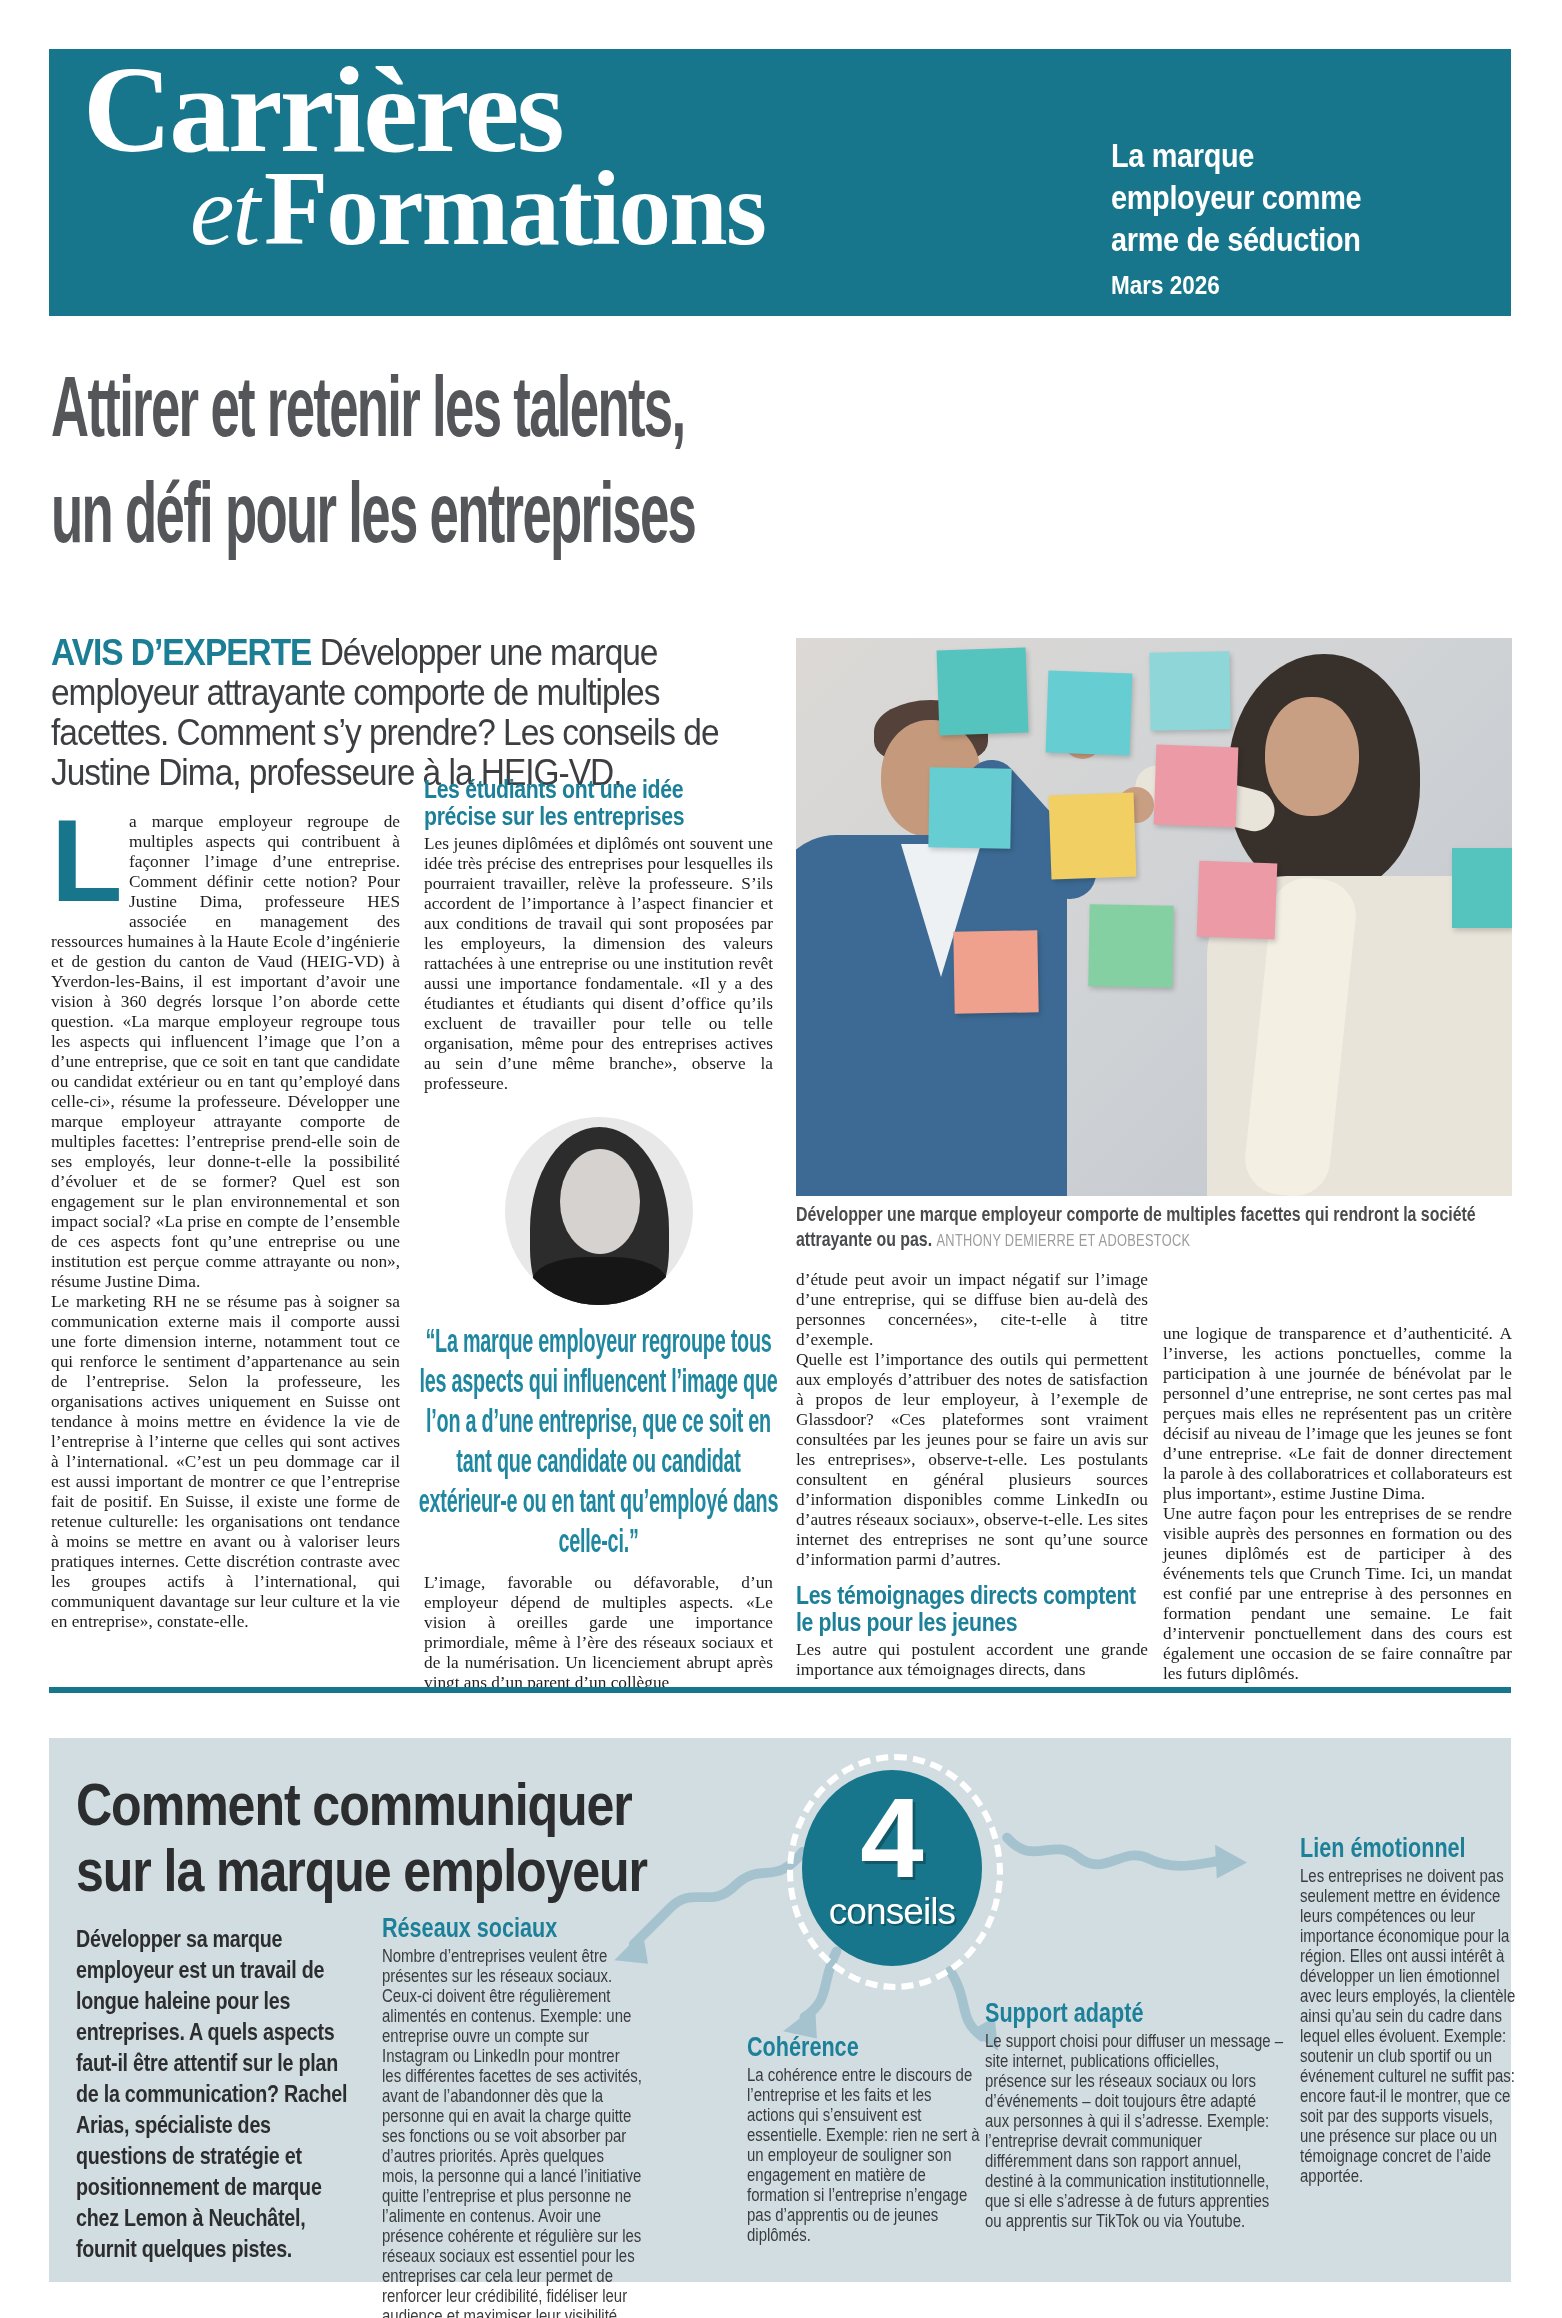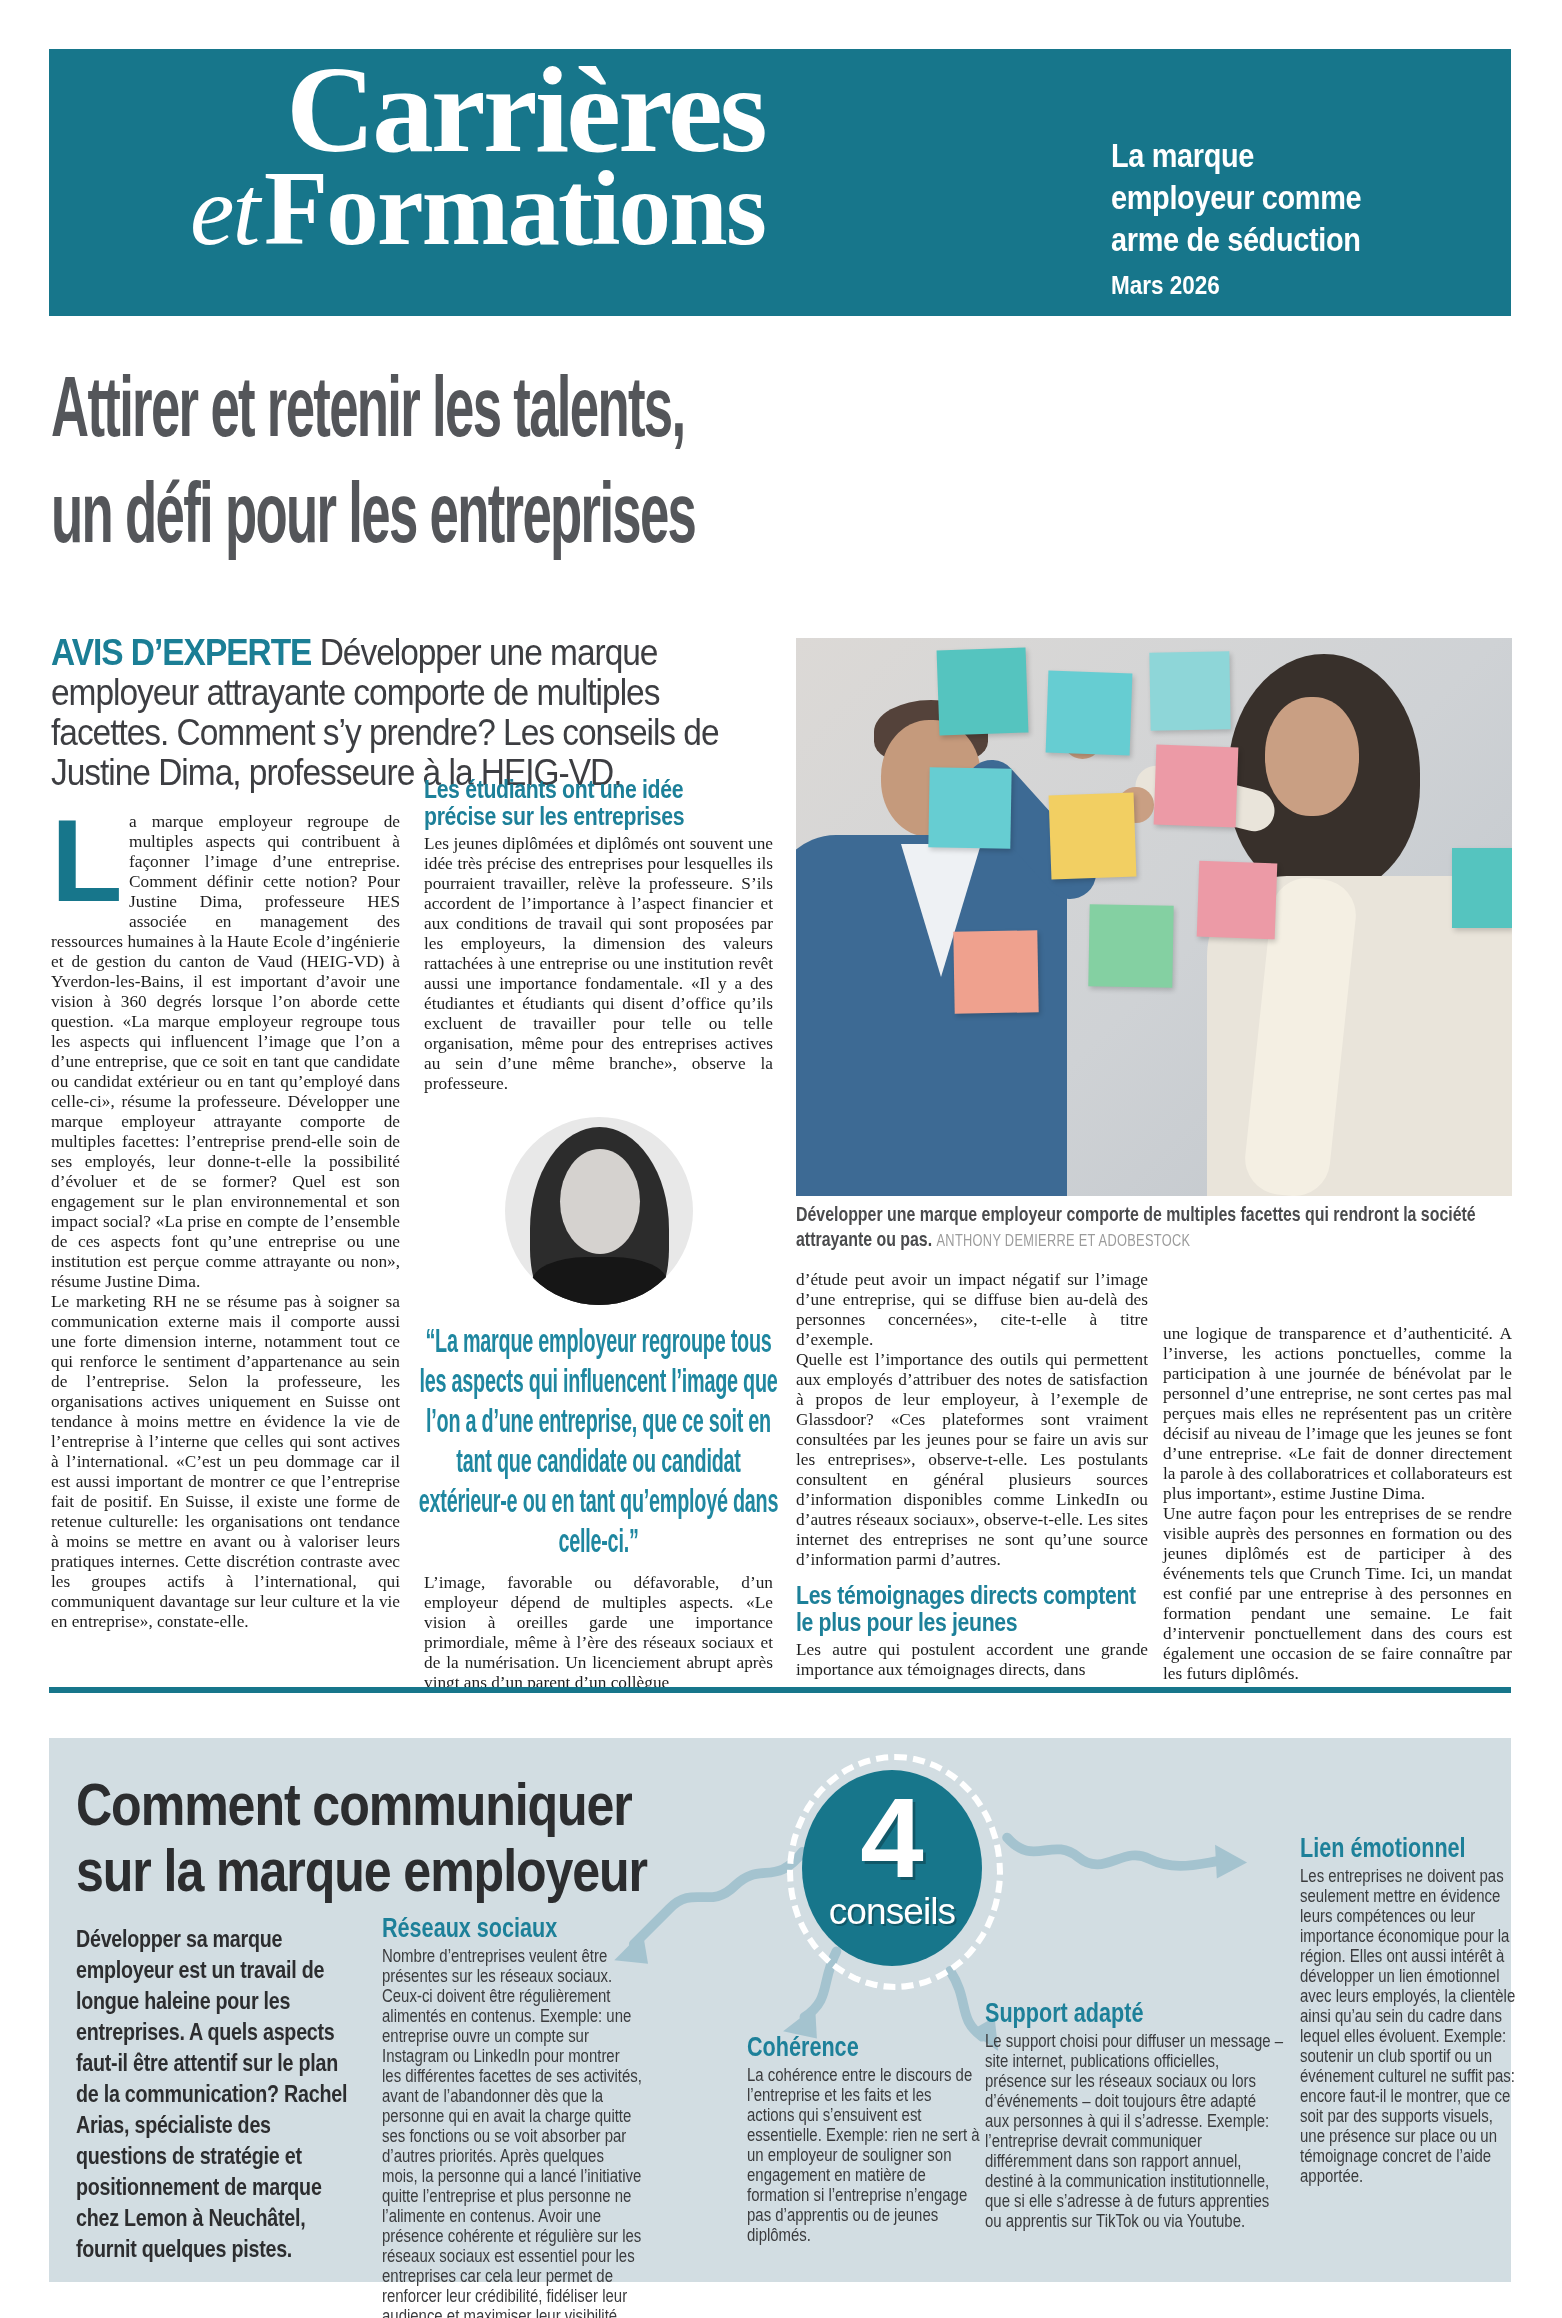--- a/index.html
+++ b/index.html
@@ -3,21 +3,21 @@
 <meta charset="utf-8">
 <title>Carrières et Formations</title>
 <style>
   html,body{margin:0;padding:0;background:#ffffff;}
   #page{position:relative;width:1562px;height:2319px;background:#fff;overflow:hidden;
         font-family:"Liberation Sans",sans-serif;}
 
   
   #banner{position:absolute;left:49px;top:49px;width:1462px;height:267px;background:#17768b;}
   #logo{position:absolute;left:34px;top:7.1px;color:#fff;font-family:"Liberation Serif",serif;}
-  #logo .l1{font-size:123px;font-weight:bold;line-height:107px;letter-spacing:-2.7px;text-align:right;}
+  #logo .l1{font-size:123px;font-weight:bold;line-height:107px;letter-spacing:-2.7px;}
   #logo .l2{font-size:105px;font-weight:bold;line-height:92px;letter-spacing:-1.8px;margin-left:107px;}
   #logo .et{font-style:italic;font-weight:normal;font-size:100px;margin-right:5.3px;}
   #edition{position:absolute;left:1062px;top:85px;color:#fff;font-weight:bold;font-size:34px;
            line-height:42px;white-space:pre-line;transform:scaleX(.85);transform-origin:0 0;letter-spacing:-0.4px;}
   #edition-date{position:absolute;left:1062px;top:222px;color:#fff;font-weight:bold;font-size:25px;
            transform:scaleX(.9);transform-origin:0 0;}
 
   
   #headline{position:absolute;left:51px;top:354px;width:1298px;color:#54565a;font-weight:bold;
             font-size:85px;line-height:106px;letter-spacing:-2.7px;white-space:pre-line;

